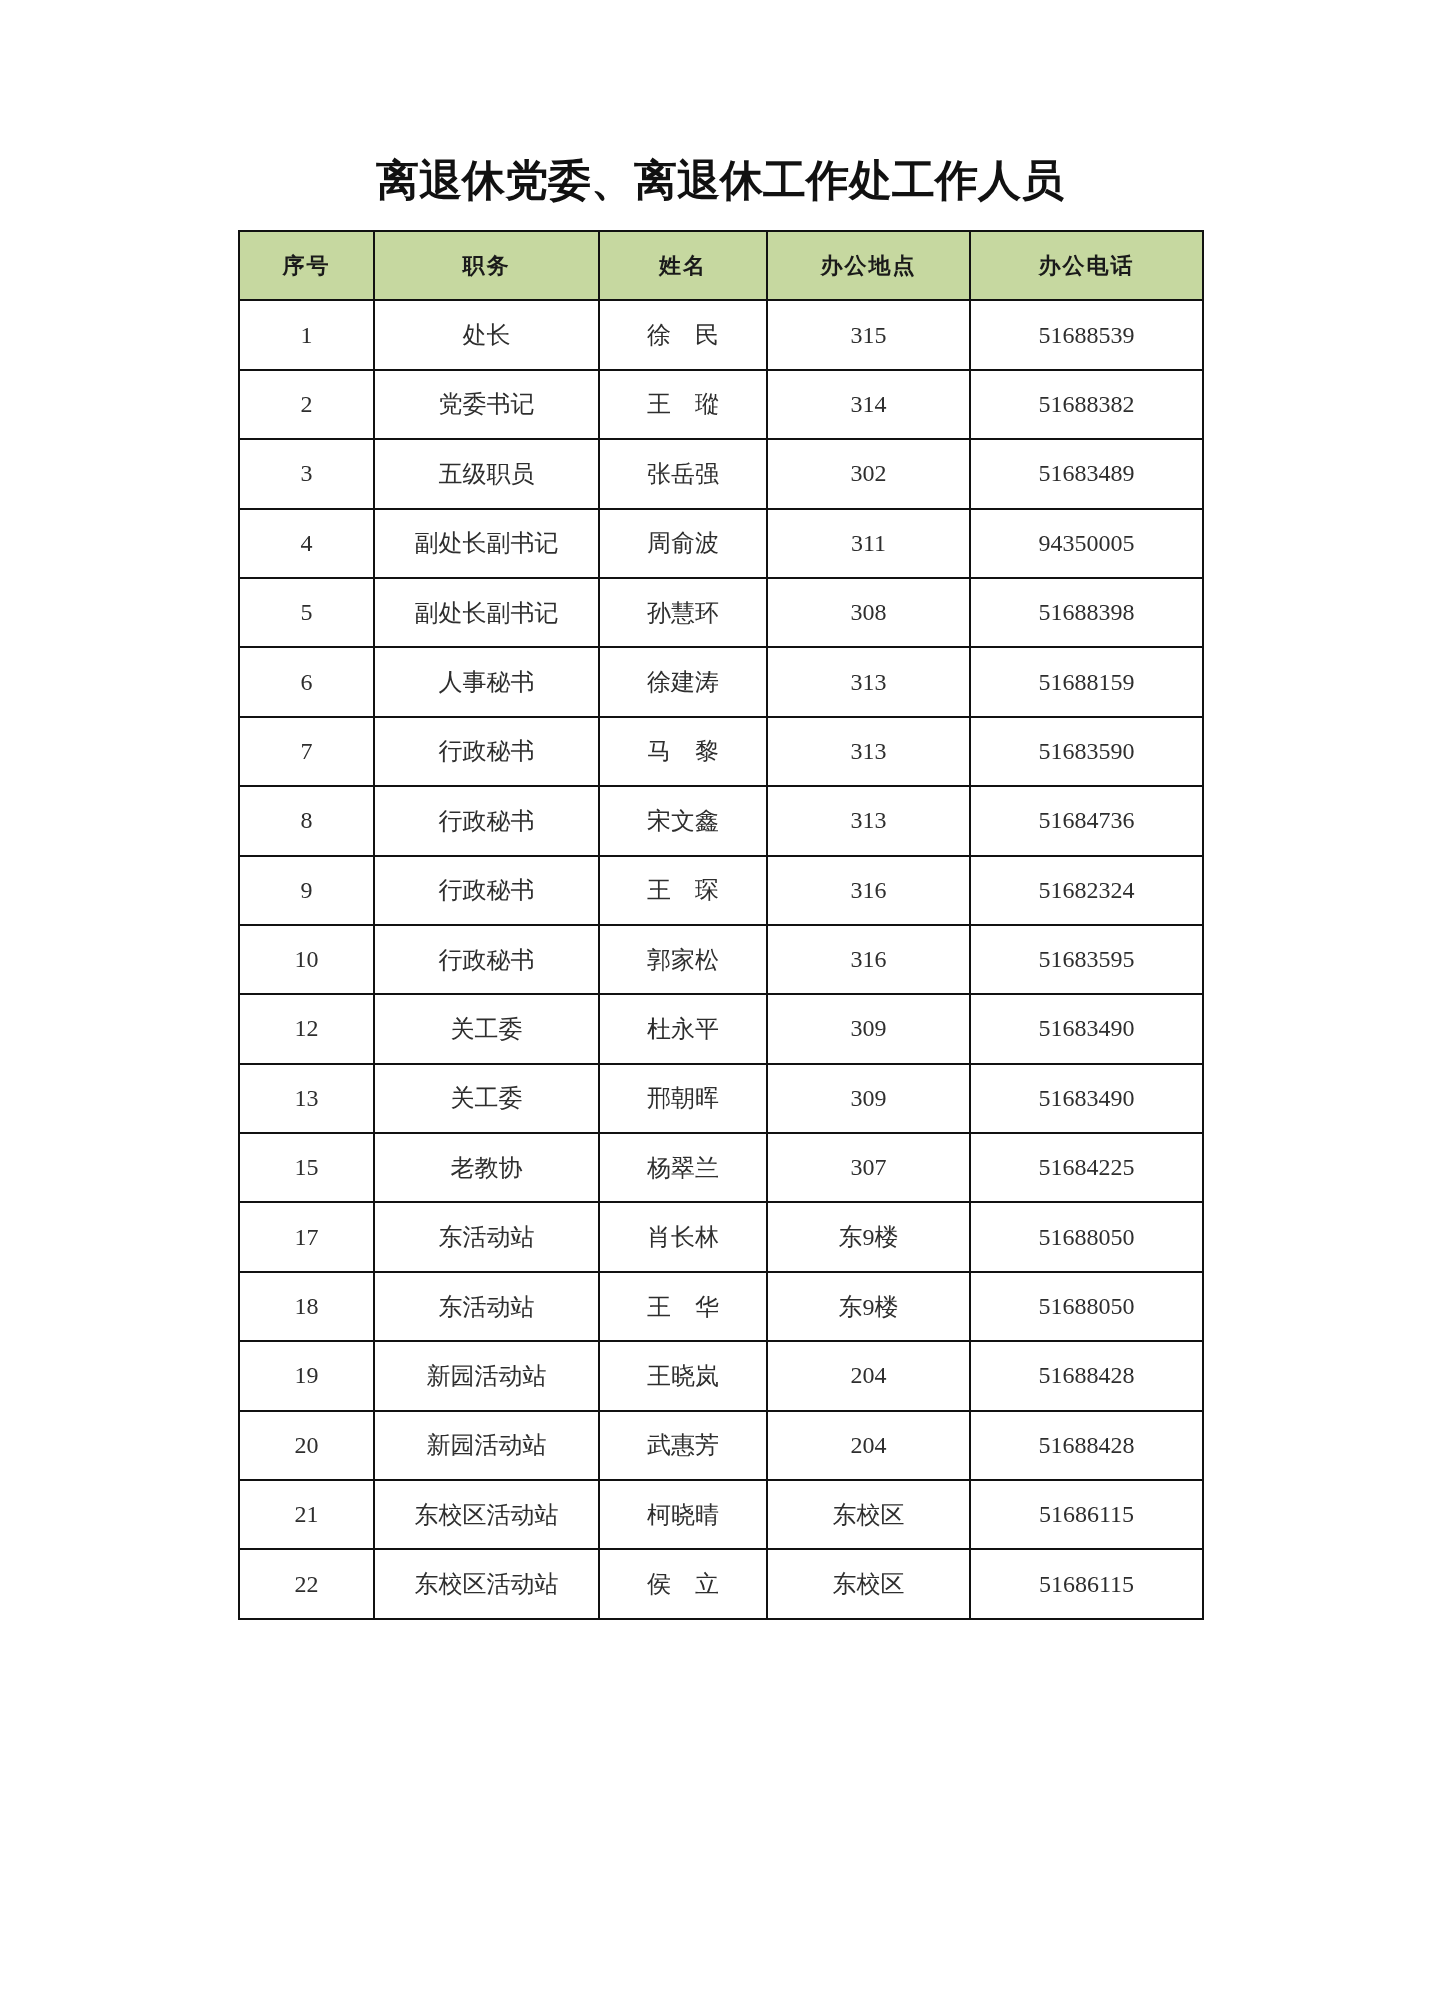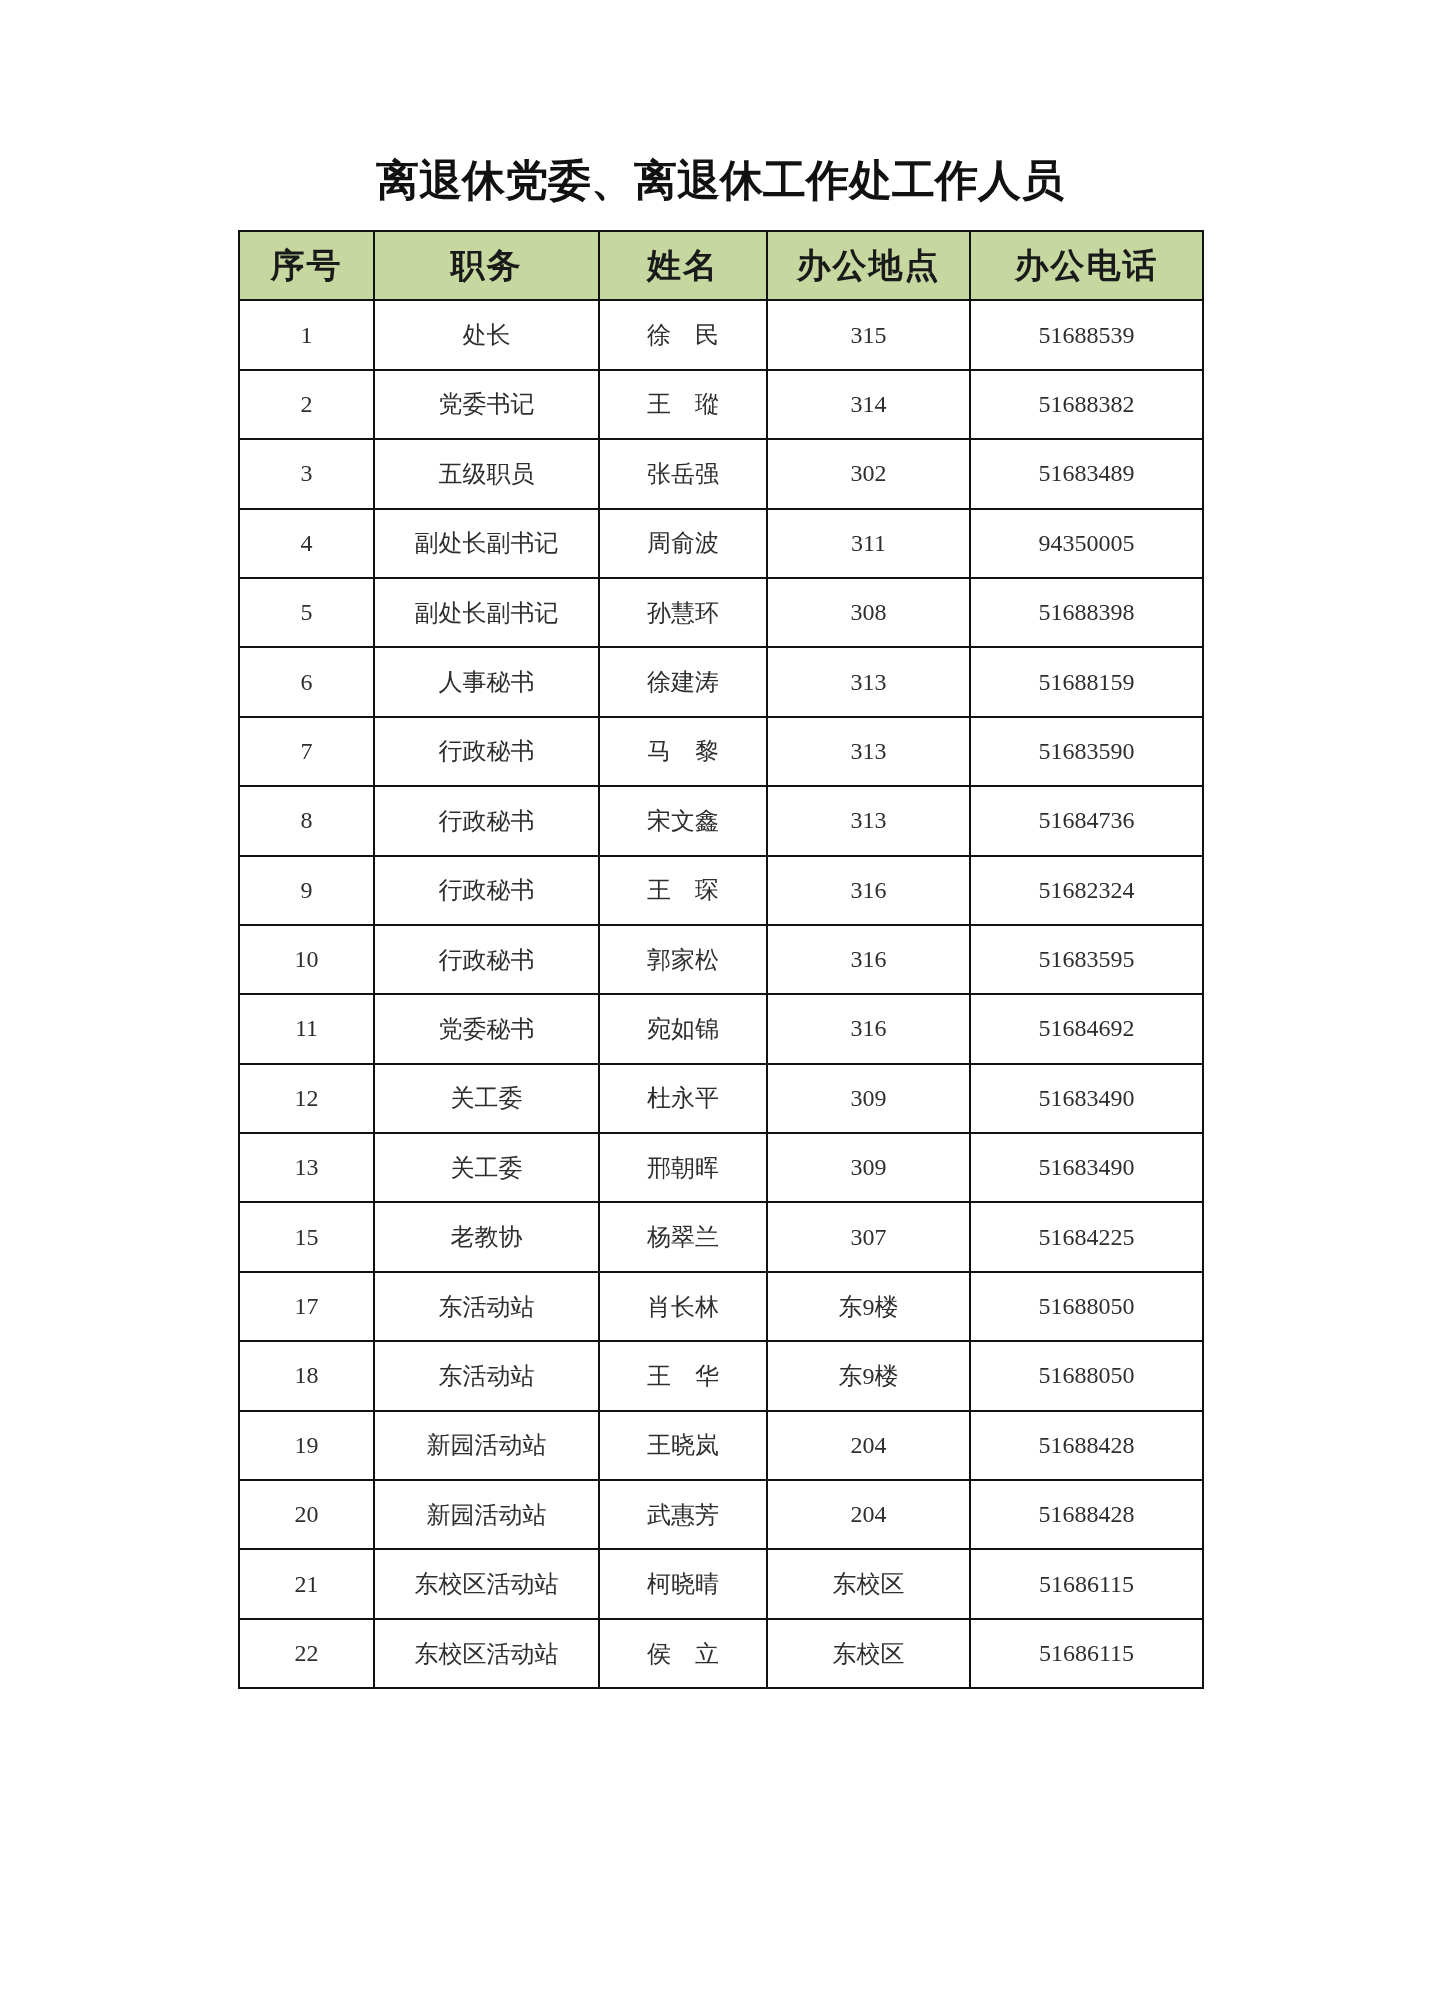--- a/index.html
+++ b/index.html
@@ -44,21 +44,21 @@
   table.staff th,
   table.staff td {
     border: 2px solid #111111;
     text-align: center;
     vertical-align: middle;
     padding: 0;
     height: 67.4px;
   }
   table.staff th {
     background: #c6d8a0;
-    font-size: 34px;
+    font-size: 22px;
     font-weight: bold;
     color: #1a1a1a;
     letter-spacing: 2px;
     font-family: "DejaVu Serif", "Liberation Serif", serif;
   }
   table.staff td {
     font-size: 24px;
     color: #2e2e2e;
     background: #ffffff;
   }
@@ -151,27 +151,20 @@
         <td>51682324</td>
       </tr>
       <tr>
         <td>10</td>
         <td>行政秘书</td>
         <td class="name">郭家松</td>
         <td>316</td>
         <td>51683595</td>
       </tr>
       <tr>
-        <td>11</td>
-        <td>党委秘书</td>
-        <td class="name">宛如锦</td>
-        <td>316</td>
-        <td>51684692</td>
-      </tr>
-      <tr>
         <td>12</td>
         <td>关工委</td>
         <td class="name">杜永平</td>
         <td>309</td>
         <td>51683490</td>
       </tr>
       <tr>
         <td>13</td>
         <td>关工委</td>
         <td class="name">邢朝晖</td>

